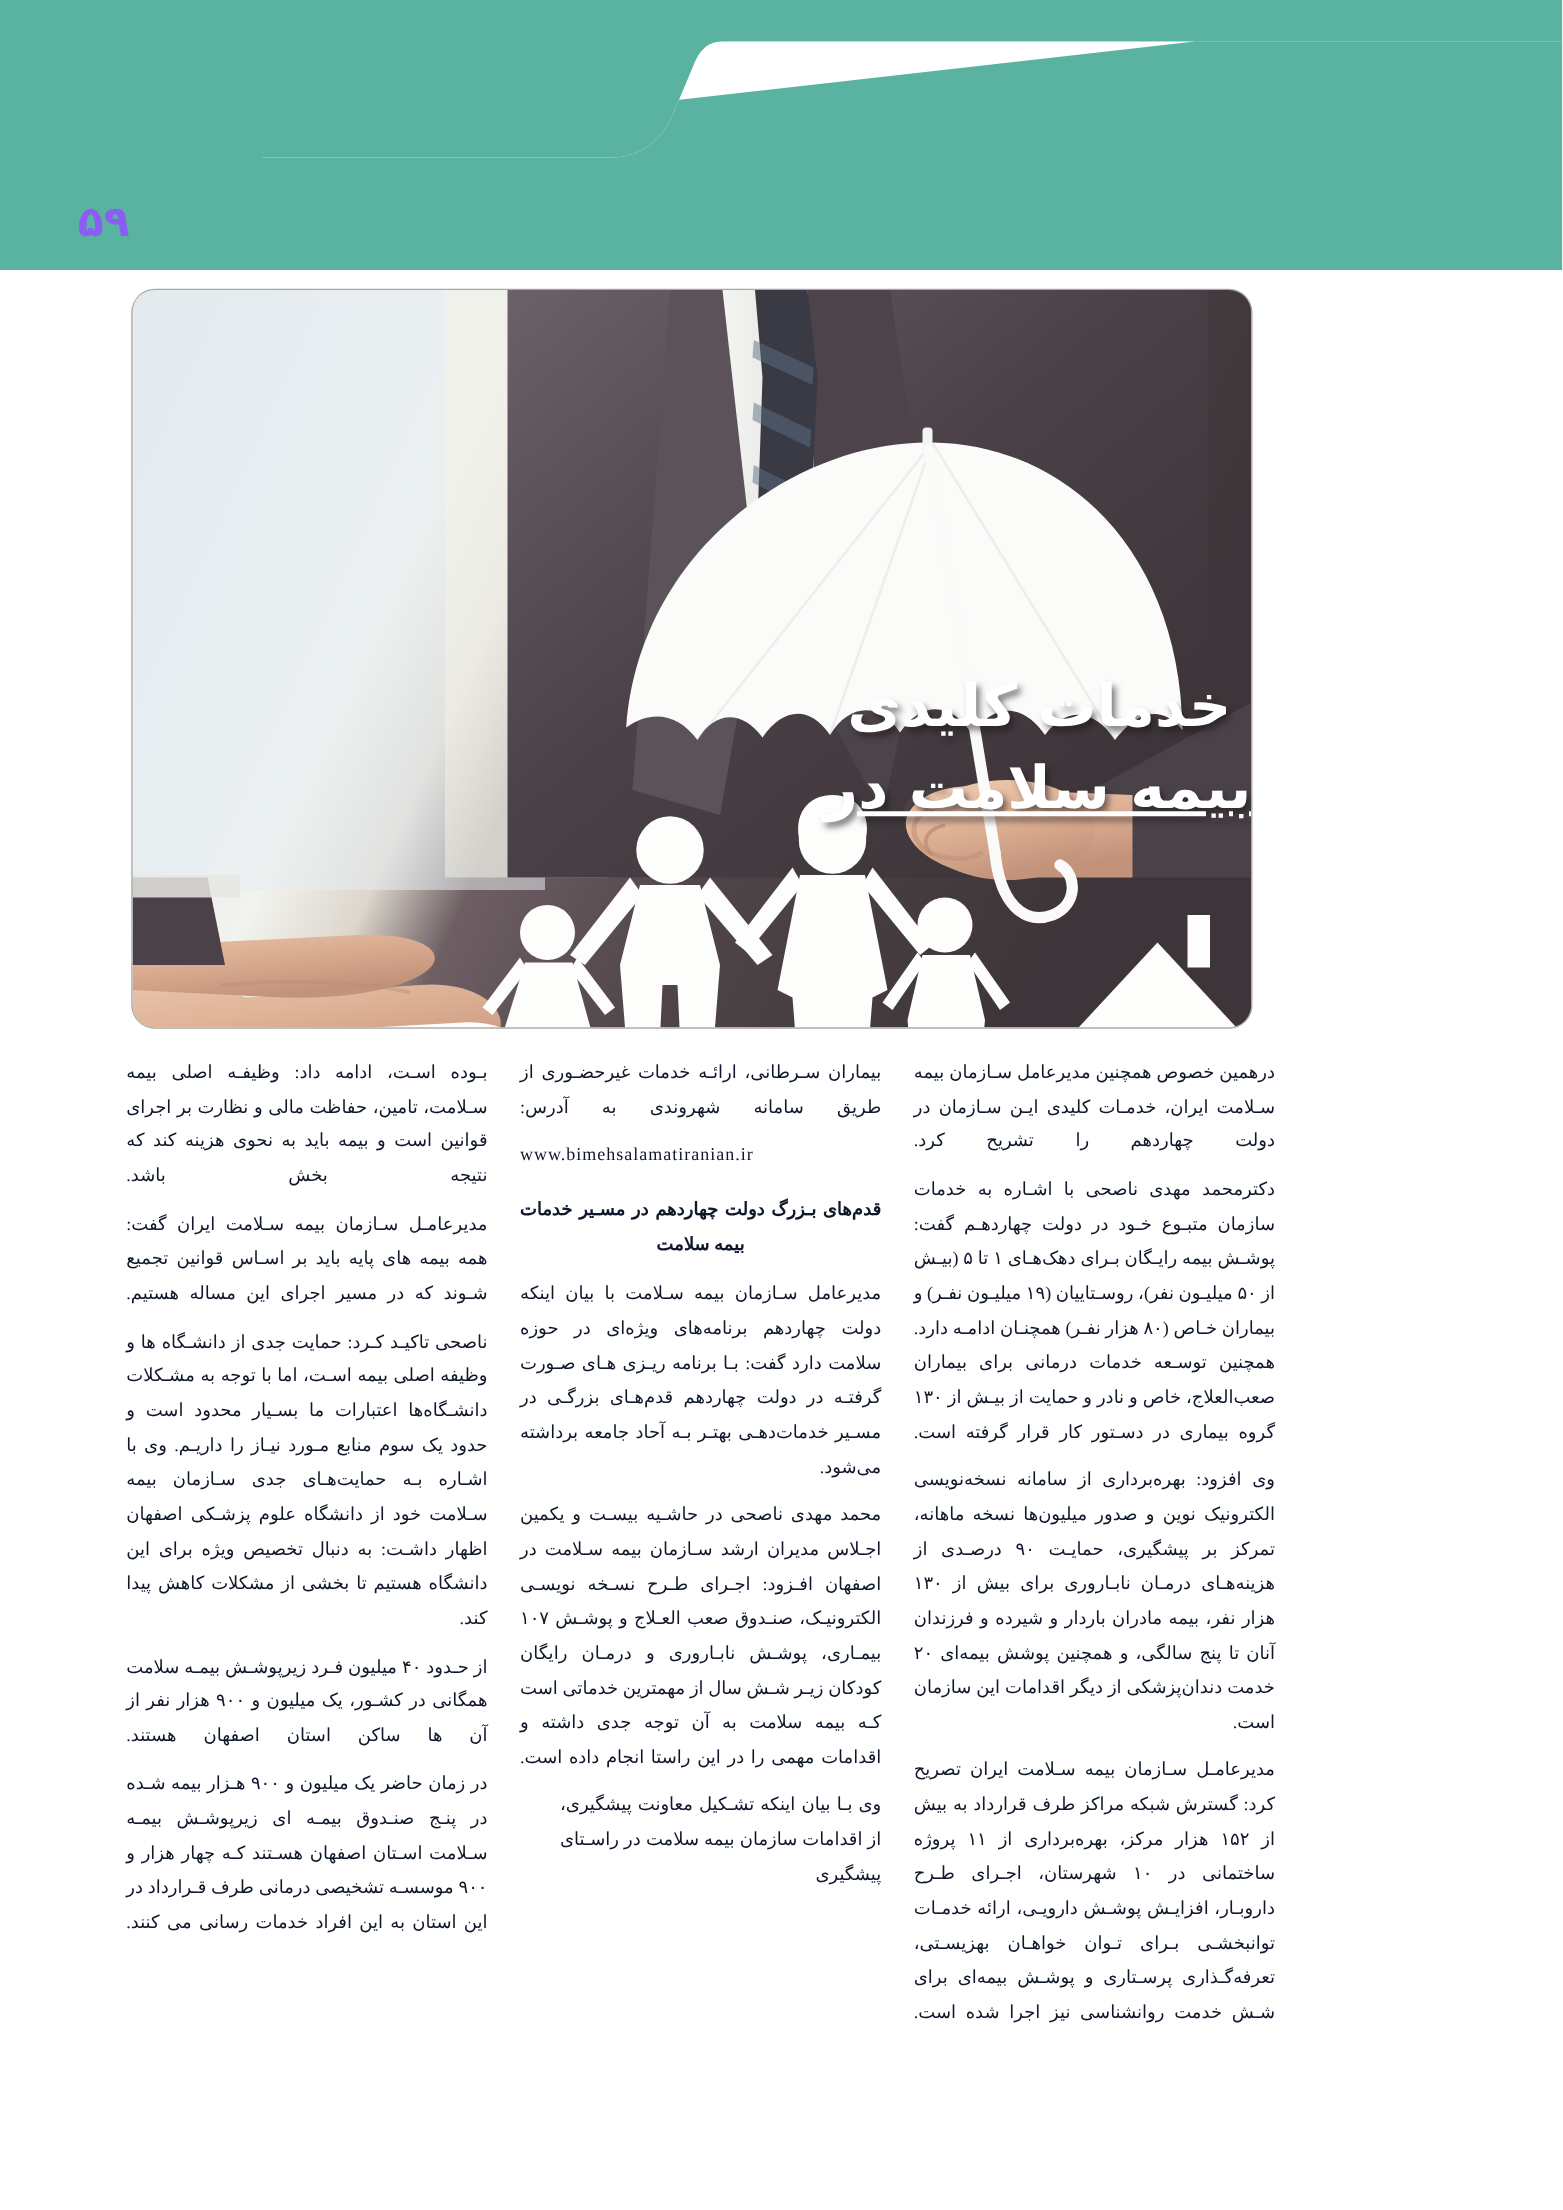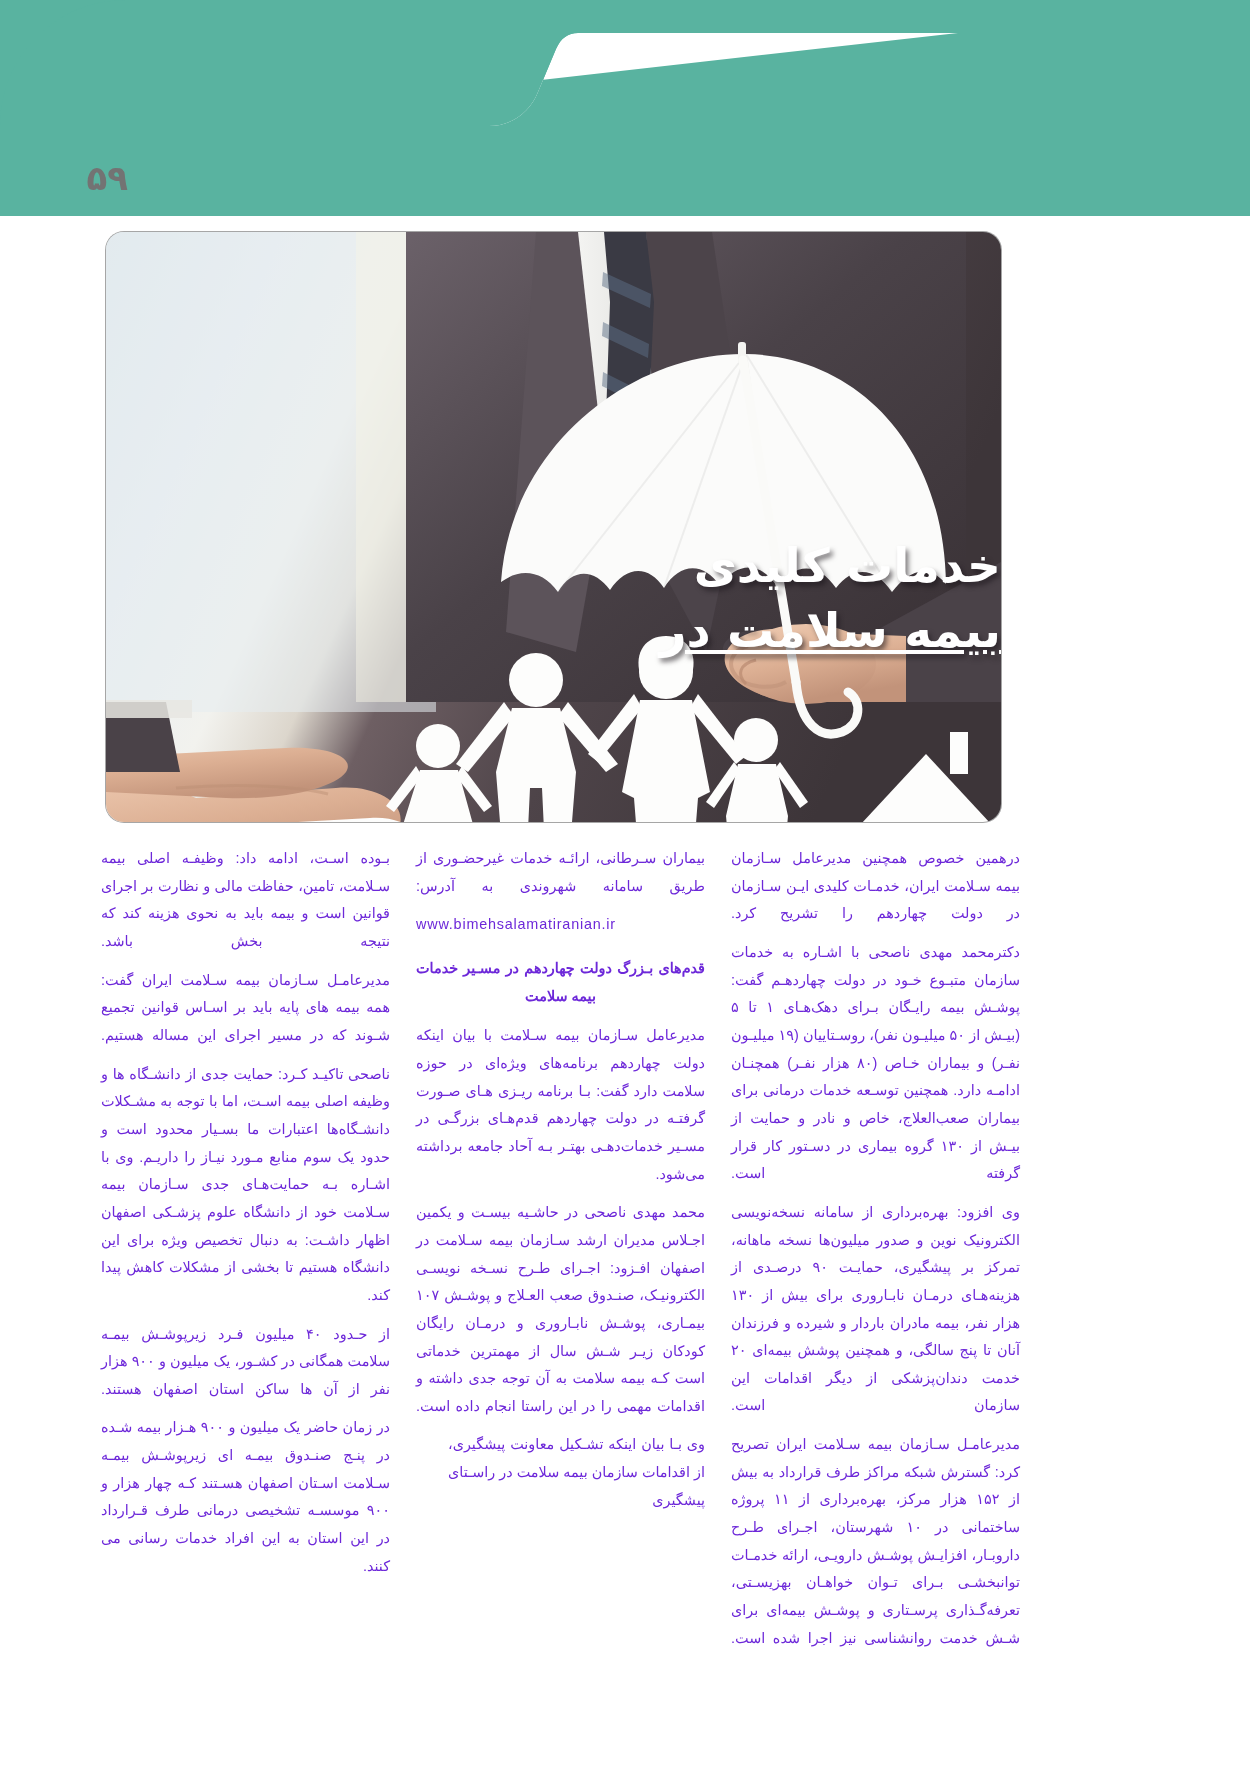--- a/index.html
+++ b/index.html
@@ -25,25 +25,25 @@
     height: 216px;
     overflow: hidden;
   }
   .banner-svg { display: block; }
 
   .page-number {
     position: absolute;
     top: 158px;
     left: 38px;
     width: 90px;
-    color: #737373;
+    color: #8b5cf6;
     font-size: 34px;
     font-weight: bold;
     letter-spacing: 1px;
-    text-align: right;
+    text-align: center;
     direction: rtl;
   }
 
   
   .hero {
     position: absolute;
     top: 232px;
     left: 106px;
     width: 895px;
     height: 590px;
@@ -67,21 +67,21 @@
     display: block;
     color: #ffffff;
     font-weight: bold;
     font-size: 47px;
     line-height: 1.38;
     letter-spacing: -1px;
     padding-right: 0;
     text-shadow: 3px 4px 5px rgba(25,20,25,0.55);
     white-space: nowrap;
   }
-  .ht-1 { margin-right: 0; padding-right: 790px; }
+  .ht-1 { margin-right: 16px; padding-right: 790px; }
   .ht-2 { padding-right: 790px; text-decoration: underline; }
   .ht-3 { padding-right: 790px; }
 
   
   .columns {
     position: absolute;
     top: 845px;
     left: 100px;
     width: 920px;
     height: 620px;
@@ -93,24 +93,24 @@
   .col {
     width: 289px;
     direction: rtl;
     text-align: justify;
     text-align-last: justify;
   }
   .col p {
     margin: 0 0 11px 0;
     font-size: 14.4px;
     line-height: 1.92;
-    color: #6d28d9;
+    color: #0f172a;
     text-align: justify;
     text-justify: inter-word;
-    font-family: Liberation Sans, sans-serif;
+    font-family: Liberation Serif, serif;
   }
   .col p.last-line-right { text-align-last: right; margin-left: 32px; }
   .col p.center-last { text-align-last: center; }
 
   .subhead {
     margin: 16px 0 12px 0 !important;
     color: #2c4a8a;
     font-weight: bold;
     font-size: 15.5px;
     line-height: 1.75;

